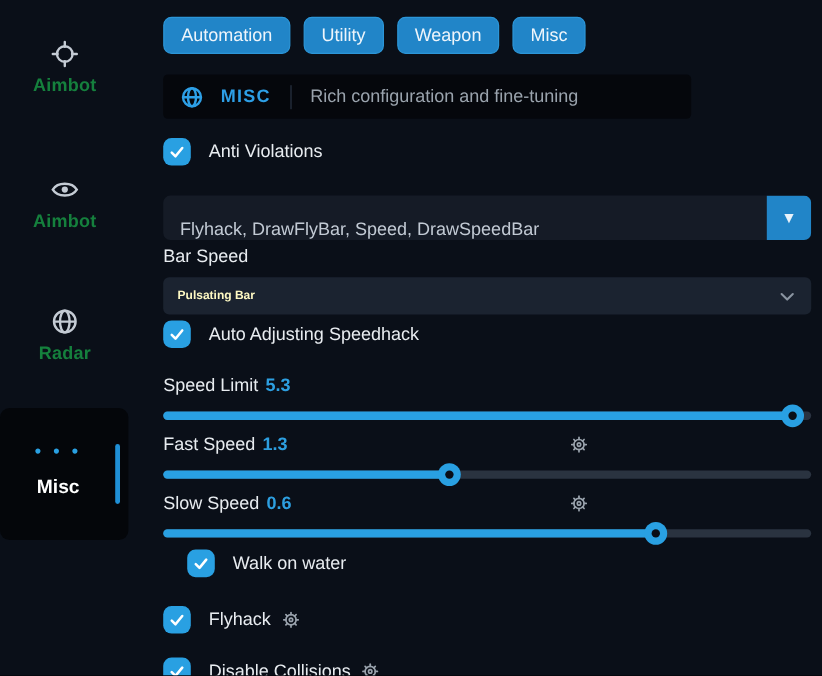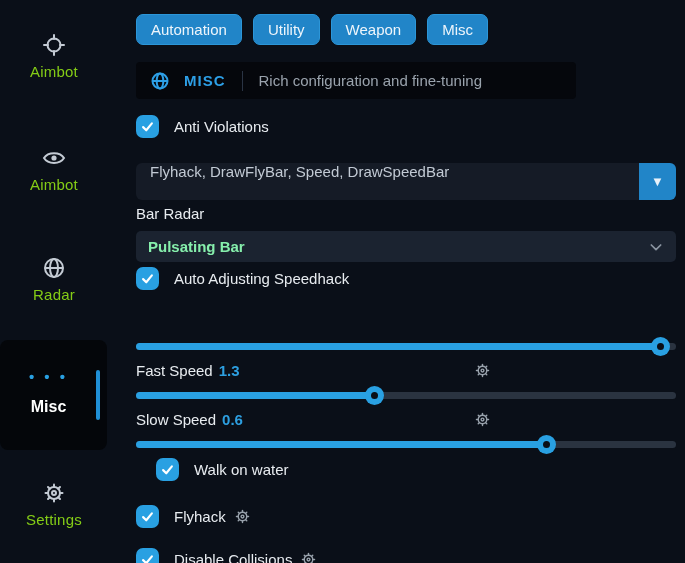--- a/index.html
+++ b/index.html
@@ -7,21 +7,21 @@
     --accent:#29a0e2; --btn:#2185c8; --track:#2a3340; --text:#e8ecf0; --muted:#9aa3ad;
   }
   *{margin:0;padding:0;box-sizing:border-box;}
   body{background:#000;font-family:"Liberation Sans", sans-serif;}
   .app{position:relative;width:685px;height:563px;background:var(--bg);overflow:hidden;}
 
   
   .sidebar{position:absolute;left:0;top:0;width:130px;height:563px;background:var(--bg);}
   .nav-item{position:absolute;left:0;width:108px;text-align:center;color:#c8cfd8;cursor:pointer;}
   .nav-item .nico{display:block;margin:0 auto 6px;width:24px;height:24px;}
-  .nav-item .nlabel{font-size:15px;color:#84cc16;letter-spacing:.2px;}
+  .nav-item .nlabel{font-size:15px;color:#15803d;letter-spacing:.2px;font-weight:bold;}
   .nav-misc-card{position:absolute;left:0;top:340px;width:107px;height:110px;background:#04060a;border-radius:8px;}
   .nav-misc-card .dots{position:absolute;top:28px;left:0;width:97px;text-align:center;color:var(--accent);font-size:15px;font-weight:bold;letter-spacing:3px;}
   .nav-misc-card .mlabel{position:absolute;top:58px;left:0;width:97px;text-align:center;color:#fff;font-weight:bold;font-size:16px;}
   .nav-misc-card .active-bar{position:absolute;right:7px;top:30px;width:4px;height:50px;background:#1f8fd6;border-radius:2px;}
 
   
   .main{position:absolute;left:136px;top:0;width:540px;height:563px;}
 
   .tabs{position:absolute;left:0;top:14px;display:flex;gap:11px;}
   .tab-btn{height:31px;padding:0 14px;background:var(--btn);border:1px solid #2c96d8;border-radius:7px;
@@ -33,30 +33,30 @@
   .section-header .title{color:#2d9fe6;font-weight:bold;font-size:15px;letter-spacing:1px;margin-right:16px;}
   .section-header .divider{width:1px;height:20px;background:#2a3444;margin-right:16px;}
   .section-header .subtitle{color:var(--muted);font-size:15px;}
 
   .check-row{position:absolute;left:0;display:flex;align-items:center;cursor:pointer;text-align:right;}
   .checkbox{width:23px;height:23px;background:var(--accent);border-radius:7px;display:flex;align-items:center;justify-content:center;flex-shrink:0;}
   .check-row .clabel{margin-left:15px;color:var(--text);font-size:15px;}
   .row-gear{margin-left:8px;width:17px;height:17px;}
 
   .multiselect{position:absolute;left:0;top:163px;width:540px;height:37px;background:var(--input);
-    border-radius:6px;display:flex;align-items:flex-start;overflow:hidden;cursor:pointer;}
+    border-radius:6px;display:flex;align-items:flex-end;overflow:hidden;cursor:pointer;}
   .multiselect .msvalue{flex:1;padding:0 14px;color:#c2cad4;font-size:15px;white-space:nowrap;}
   .multiselect .msbtn{width:37px;height:37px;background:var(--btn);display:flex;align-items:center;justify-content:center;
     color:#e8f2fa;font-size:13px;border:none;cursor:pointer;}
 
   .field-label{position:absolute;left:0;color:var(--text);font-size:15px;}
 
   .select{position:absolute;left:0;top:231px;width:540px;height:31px;background:var(--select);
     border-radius:5px;display:flex;align-items:center;justify-content:space-between;padding:0 12px;cursor:pointer;}
-  .select .svalue{color:#86efac;font-size:15px;font-weight:bold;}
+  .select .svalue{color:#fef9c3;font-size:10px;font-weight:bold;}
   .select .chev{width:16px;height:16px;}
 
   .slider-label{position:absolute;left:0;color:var(--text);font-size:15px;}
   .slider-label .val{color:#2d9fe0;font-weight:bold;margin-left:6px;}
   .slider-gear{position:absolute;left:338px;width:17px;height:17px;}
   .slider{position:absolute;left:0;width:540px;height:7px;background:var(--track);border-radius:4px;cursor:pointer;}
   .slider .fill{position:absolute;left:0;top:0;height:7px;background:var(--accent);border-radius:4px;}
   .slider .thumb{position:absolute;top:-6px;width:19px;height:19px;background:var(--accent);border-radius:50%;
     display:flex;align-items:center;justify-content:center;}
   .slider .thumb::after{content:"";width:7px;height:7px;border-radius:50%;background:#0a0e16;}
@@ -103,37 +103,20 @@
       </span>
       <span class="nlabel">Radar</span>
     </div>
 
     <div class="nav-misc-card">
       <div class="dots">• • •</div>
       <div class="mlabel">Misc</div>
       <div class="active-bar"></div>
     </div>
 
-    <div class="nav-item" style="top:481px;">
-      <span class="nico">
-        <svg viewBox="0 0 24 24" width="24" height="24" fill="none" stroke="#c4cbd4" stroke-width="2" stroke-linecap="round">
-          <circle cx="12" cy="12" r="6"></circle>
-          <circle cx="12" cy="12" r="2"></circle>
-          <line x1="12" y1="3.5" x2="12" y2="6"></line>
-            <line x1="12" y1="18" x2="12" y2="20.5"></line>
-          <line x1="3.5" y1="12" x2="6" y2="12"></line>
-            <line x1="18" y1="12" x2="20.5" y2="12"></line>
-          <line x1="6" y1="6" x2="7.8" y2="7.8"></line>
-            <line x1="16.2" y1="16.2" x2="18" y2="18"></line>
-          <line x1="6" y1="18" x2="7.8" y2="16.2"></line>
-            <line x1="16.2" y1="7.8" x2="18" y2="6"></line>
-        </svg>
-      </span>
-      <span class="nlabel">Settings</span>
-    </div>
   </nav>
 
   <main class="main">
 
     <div class="tabs">
       <button class="tab-btn">Automation</button>
       <button class="tab-btn">Utility</button>
       <button class="tab-btn">Weapon</button>
       <button class="tab-btn">Misc</button>
     </div>
@@ -160,39 +143,42 @@
       <span class="clabel">Anti Violations</span>
     </div>
 
     <div class="multiselect">
       <span class="msvalue">Flyhack, DrawFlyBar, Speed, DrawSpeedBar</span>
       <button class="msbtn">
           <span>▼</span>
         </button>
     </div>
 
-    <div class="field-label" style="top:205px;">Bar Radar</div>
+    <div class="field-label" style="top:205px;">Bar Speed</div>
     <div class="select">
       <span class="svalue">Pulsating Bar</span>
       <span class="chev">
         <svg viewBox="0 0 24 24" width="16" height="16" fill="none" stroke="#8a94a0" stroke-width="2.6" stroke-linecap="round" stroke-linejoin="round">
             <polyline points="5,9 12,16 19,9"></polyline>
           </svg>
       </span>
     </div>
 
     <div class="check-row" style="top:267px;">
       <span class="checkbox">
         <svg viewBox="0 0 24 24" width="15" height="15" fill="none" stroke="#fff" stroke-width="3.4" stroke-linecap="round" stroke-linejoin="round">
             <polyline points="5,13 10,18 19,7"></polyline>
           </svg>
       </span>
       <span class="clabel">Auto Adjusting Speedhack</span>
     </div>
 
+    <div class="slider-label" style="top:313px;">
+      <span>Speed Limit</span><span class="val">5.3</span>
+    </div>
     <div class="slider" style="top:343px;">
       <div class="fill" style="width: 97%;"></div>
       <div class="thumb" style="left: calc(97% - 9px);"></div>
     </div>
 
     <div class="slider-label" style="top:362px;">
       <span>Fast Speed</span><span class="val">1.3</span>
     </div>
     <span class="slider-gear" style="top:362px;">
       <svg viewBox="0 0 24 24" width="17" height="17" fill="none" stroke="#9aa3ad" stroke-width="2" stroke-linecap="round">

